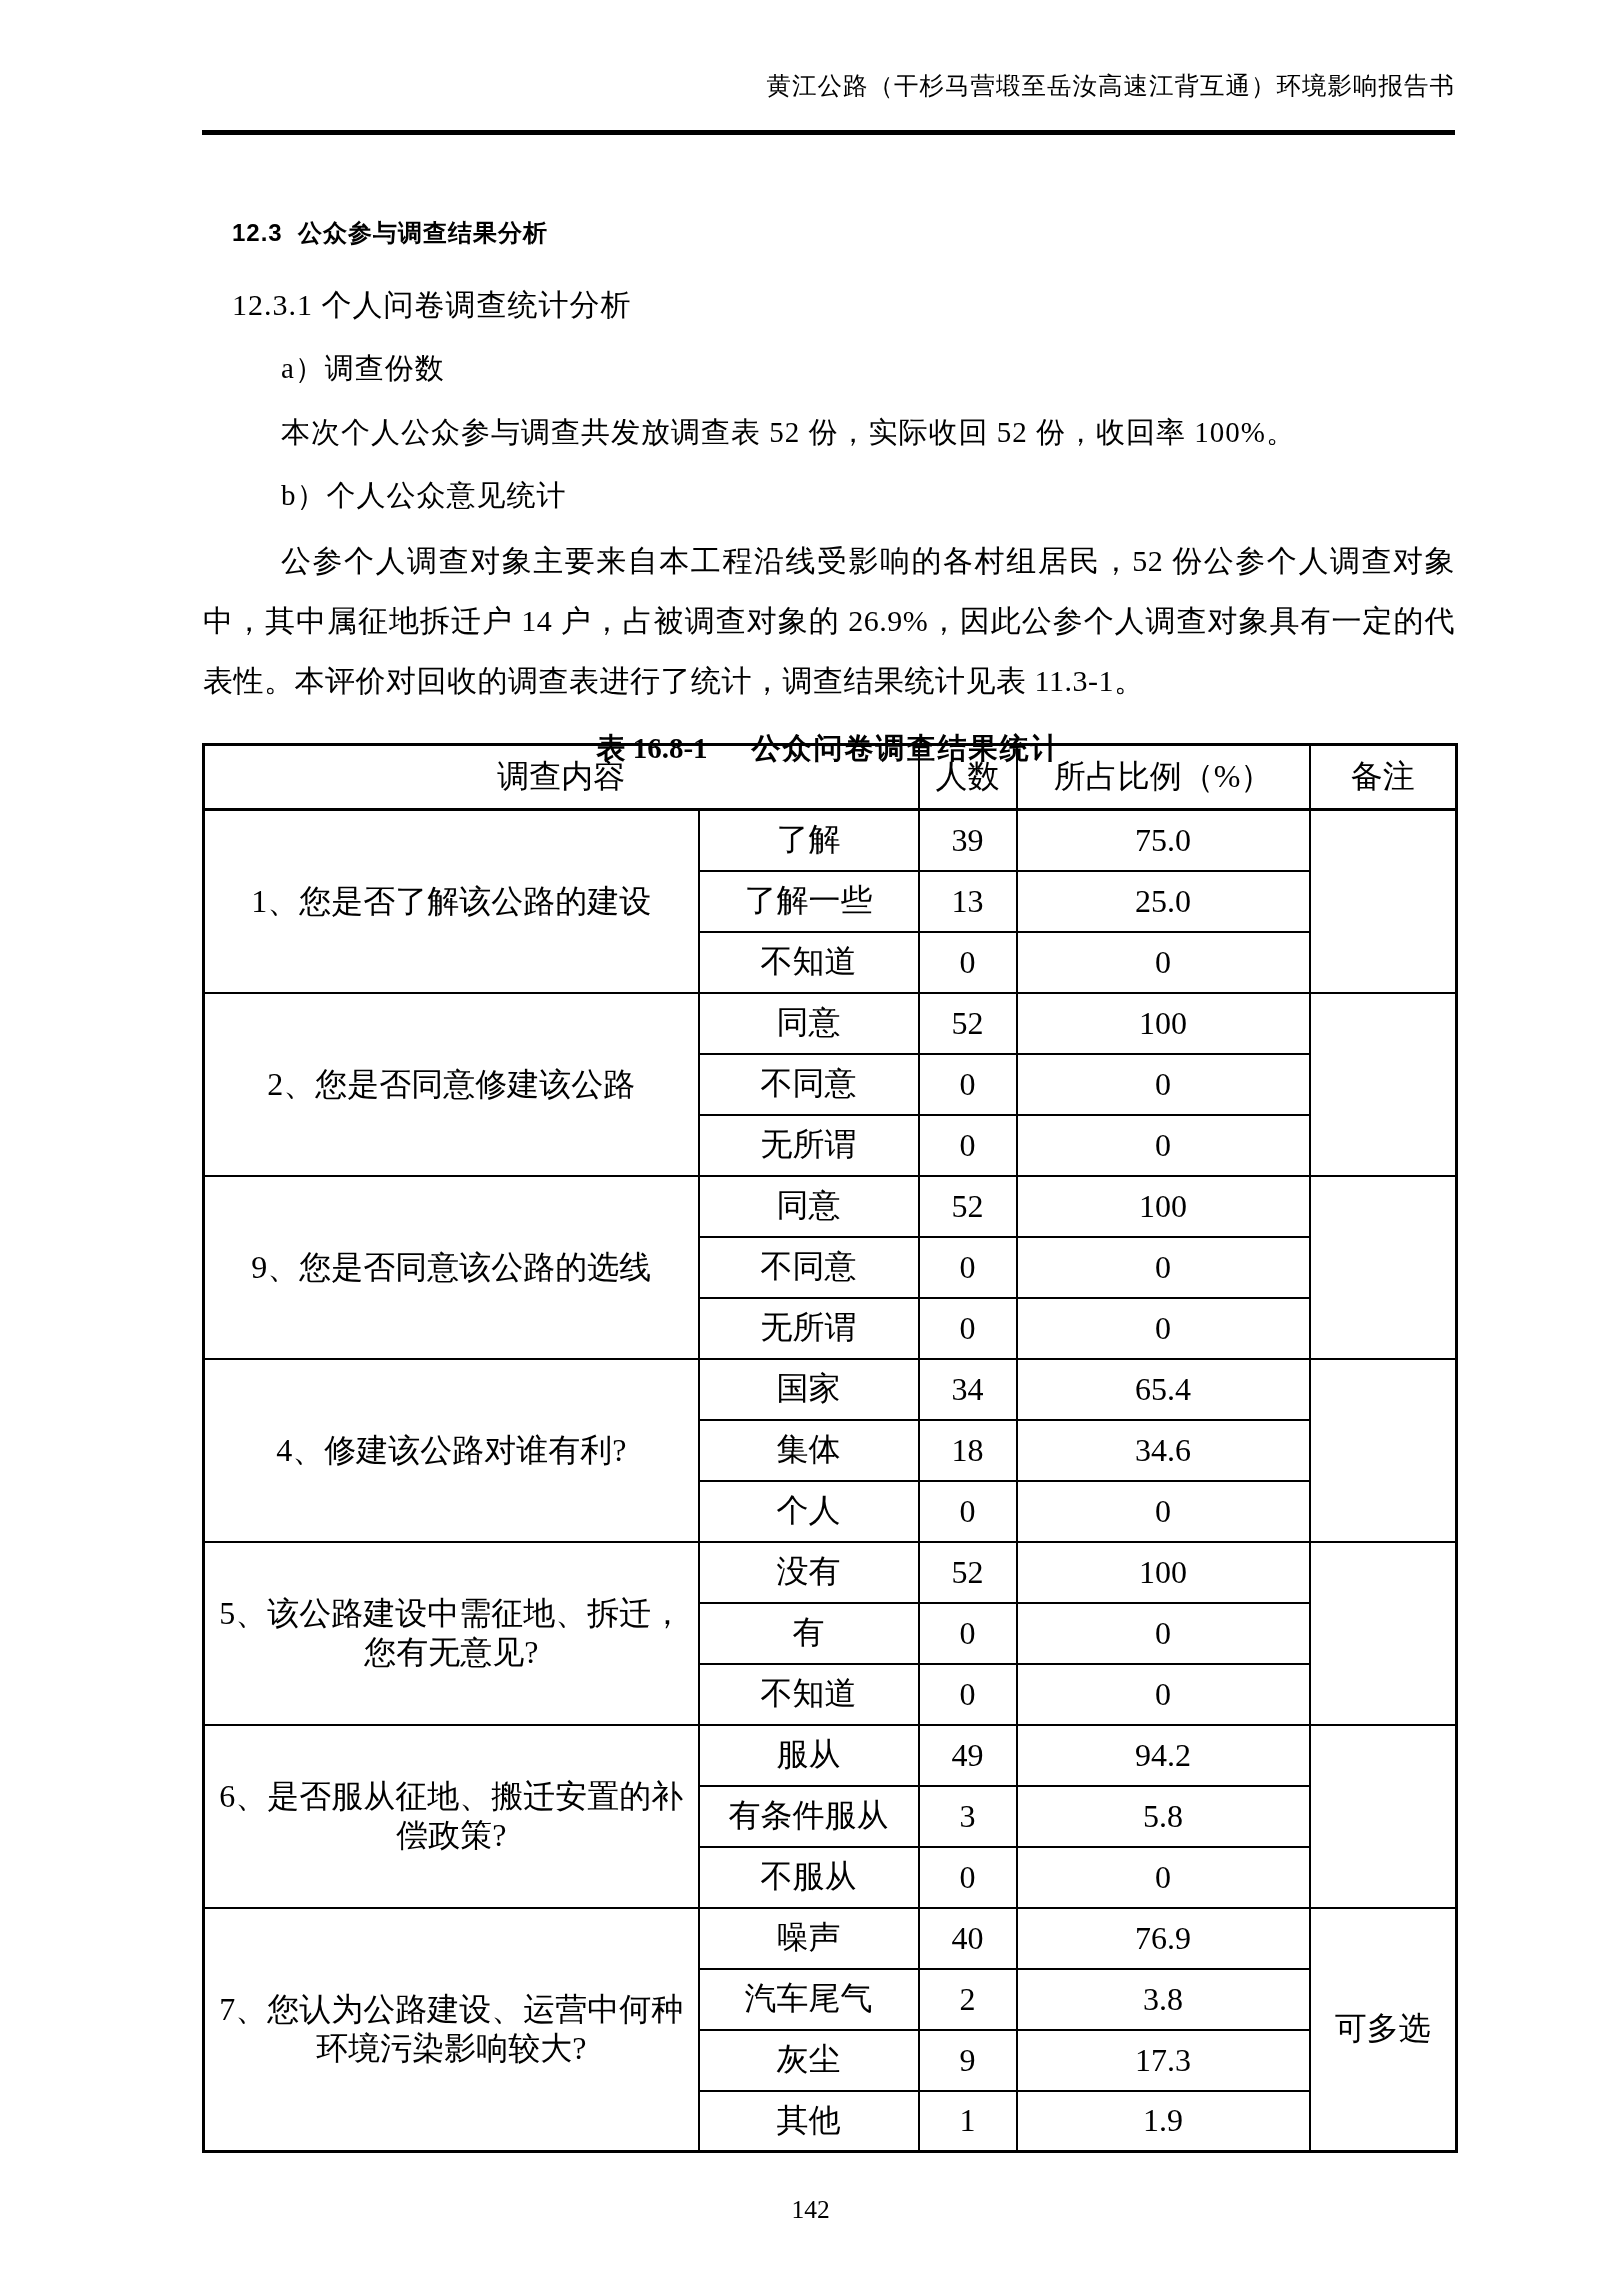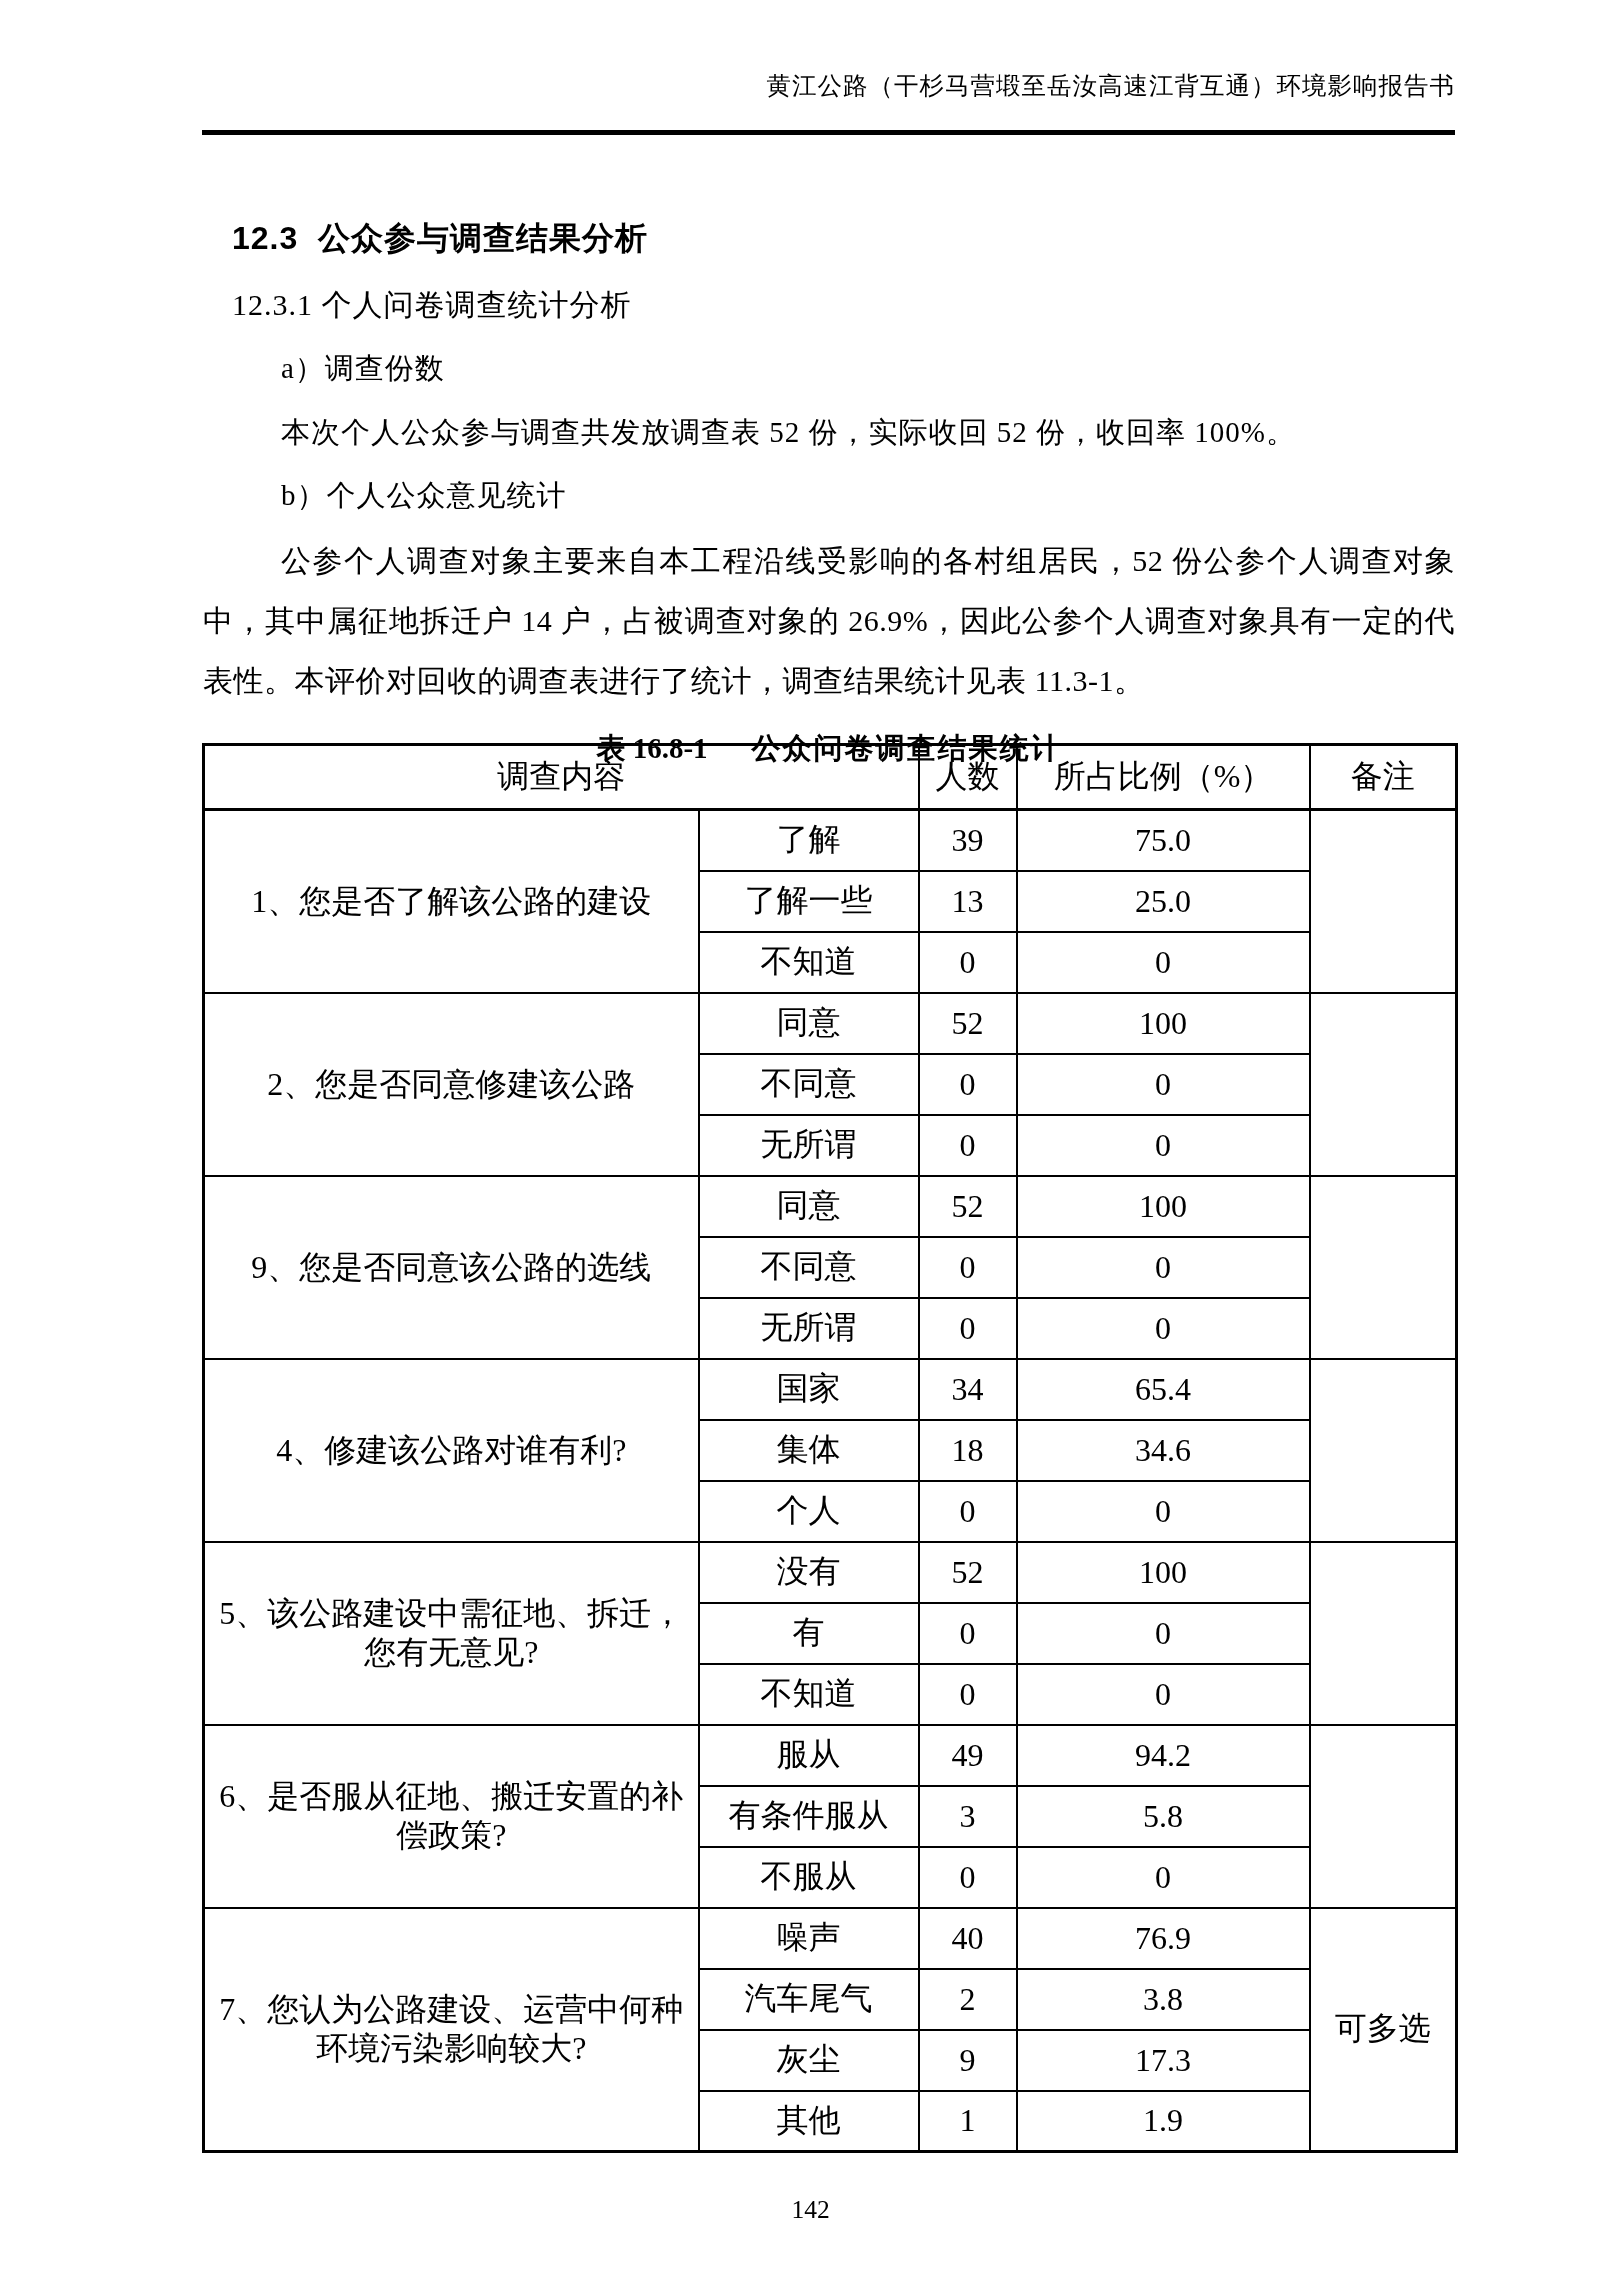--- a/index.html
+++ b/index.html
@@ -19,21 +19,21 @@
     position:absolute; top:69px; left:203px; width:1252px;
     text-align:right; font-size:24.5px; letter-spacing:1px;
   }
   .header-rule {
     position:absolute; top:130px; left:202px; width:1253px; height:4.9px;
     background:#000;
   }
   .h1 {
     position:absolute; top:217px; left:232px;
     font-family:"Liberation Sans","DejaVu Sans",sans-serif;
-    font-weight:bold; font-size:32px; white-space:pre; letter-spacing:1px;
+    font-weight:bold; font-size:24px; white-space:pre; letter-spacing:1px;
   }
   .h2 {
     position:absolute; top:285px; left:232px;
     font-size:30px; white-space:pre; letter-spacing:1px;
   }
   .item-line {
     position:absolute; left:281px; font-size:29px; letter-spacing:1px; white-space:pre;
   }
   .item-a { top:349px; }
   .para-a { top:413px; }

